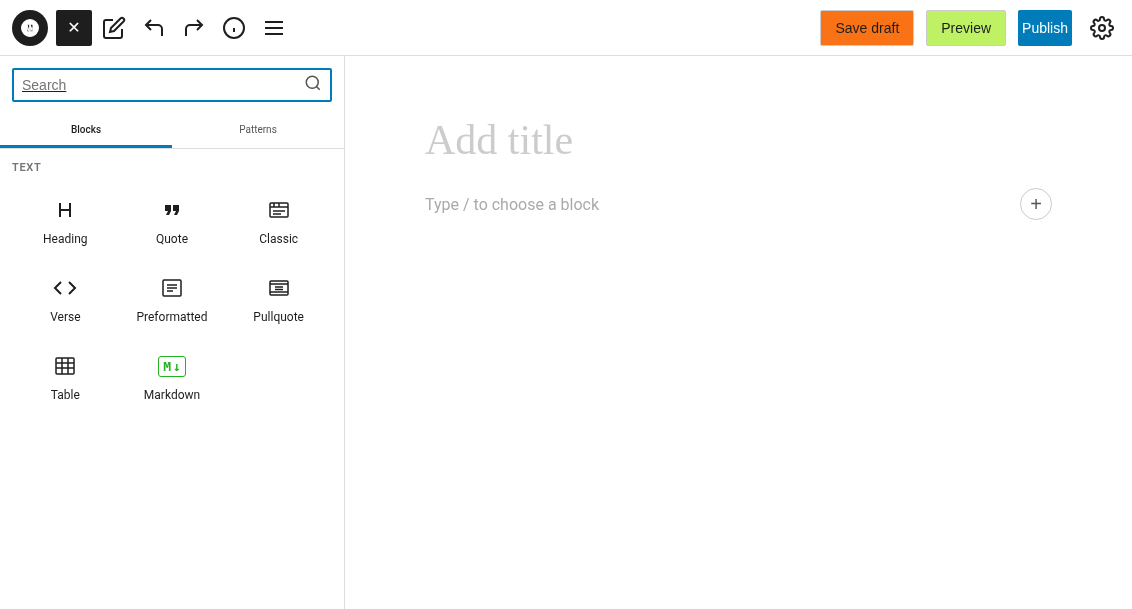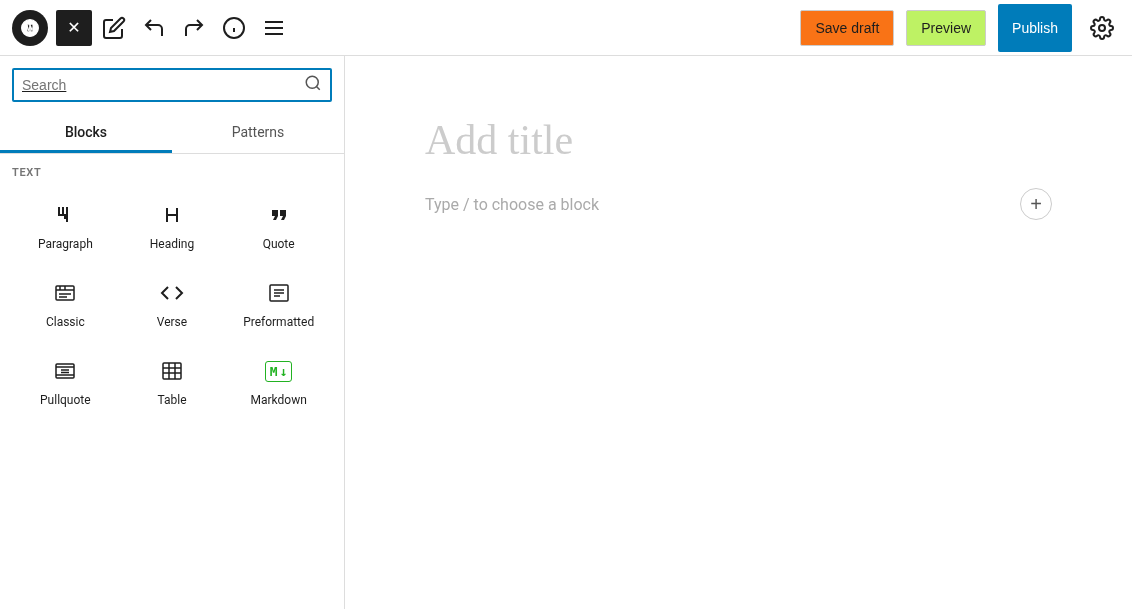--- a/index.html
+++ b/index.html
@@ -49,28 +49,28 @@
       border: 1px solid #ccc;
       background: #bef264;
       border-radius: 2px;
       cursor: pointer;
       font-size: 14px;
       color: #1e1e1e;
       height: 36px;
       margin-left: 8px;
     }
     .btn-publish {
-      padding: 6px 14px;
+      padding: 6px 4px;
       border: none;
       background: #007cba;
       color: #fff;
       border-radius: 2px;
       cursor: pointer;
       font-size: 14px;
-      height: 48px;
+      height: 36px;
       margin-left: 8px;
     }
     .btn-settings {
       width: 36px; height: 36px;
       border: none; background: transparent; cursor: pointer;
       border-radius: 2px;
       display: flex; align-items: center; justify-content: center;
       color: #1e1e1e;
       font-size: 18px;
       margin-left: 8px;
@@ -122,21 +122,21 @@
     
     .tabs {
       display: flex;
       border-bottom: 1px solid #ddd;
       margin-top: 12px;
     }
     .tab {
       flex: 1;
       text-align: center;
       padding: 10px 0;
-      font-size: 14px;
+      font-size: 10px;
       cursor: pointer;
       color: #555;
       border-bottom: 3px solid transparent;
     }
     .tab.active {
       color: #1e1e1e;
       border-bottom: 3px solid #007cba;
       font-weight: 500;
     }
 
@@ -324,28 +324,20 @@
     <div class="tabs">
       <div class="tab active">Blocks</div>
       <div class="tab">Patterns</div>
     </div>
 
     <div class="block-list">
       <div class="section-label">TEXT</div>
 
       <div class="blocks-grid">
 
-        <div class="block-item">
-          <div class="block-icon">
-            <svg width="24" height="24" viewBox="0 0 24 24" fill="currentColor">
-              <path d="M13 4v7h-2V4H9v7H7V4H5v9h6v3h2v3h2V4h-2zm0 0"></path>
-            </svg>
-          </div>
-          <span class="block-label">Paragraph</span>
-        </div>
 
         <div class="block-item">
           <div class="block-icon">
             <svg width="24" height="24" viewBox="0 0 24 24" fill="currentColor">
               <path d="M6 5v14h2v-6h8v6h2V5h-2v6H8V5H6z"></path>
             </svg>
           </div>
           <span class="block-label">Heading</span>
         </div>
 

